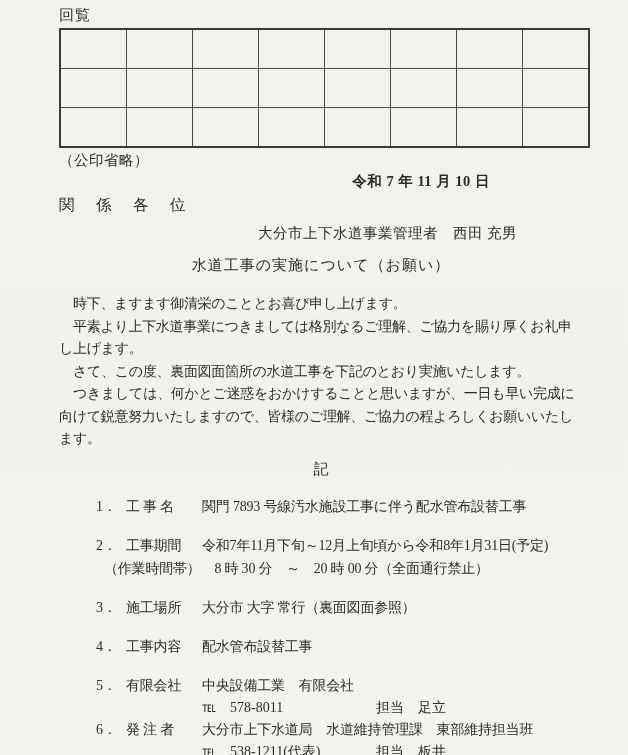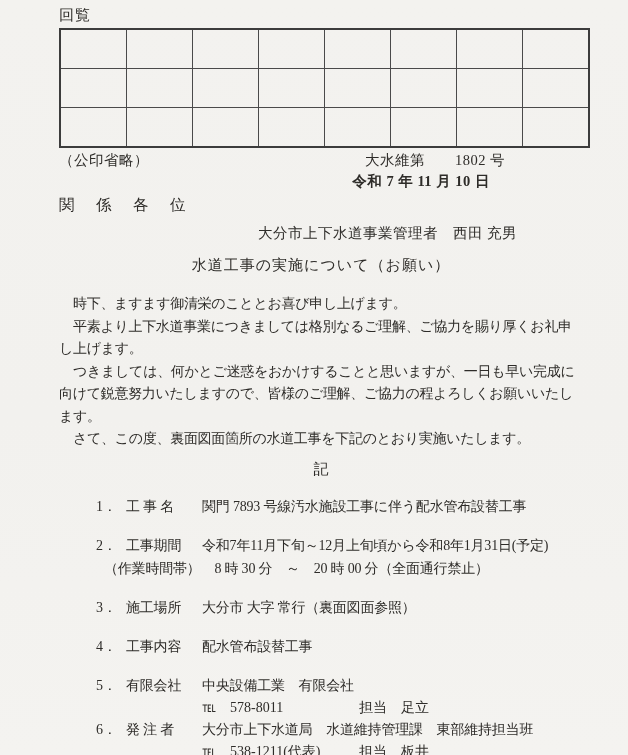--- a/index.html
+++ b/index.html
@@ -24,21 +24,21 @@
   .doc-title{text-align:center;font-size:15px;margin-top:13px;letter-spacing:1px;}
   .body-text{margin-top:18px;font-size:14px;line-height:22.5px;font-family:Liberation Mono, monospace;}
   .body-text p{margin:0;text-indent:1em;letter-spacing:-0.3px;}
   .record-label{text-align:center;font-size:15px;margin-top:9px;}
   .items{font-size:14px;}
   .item{display:flex;padding-left:37px;margin-top:17px;line-height:22px;letter-spacing:-0.2px;}
   .item-num{width:30px;flex:none;}
   .item-label{width:76px;flex:none;}
   .item-value{flex:1;white-space:nowrap;}
   .item-sub{padding-left:45px;line-height:22px;margin-top:1px;letter-spacing:-0.2px;}
-  .tel-row{display:flex;padding-left:143px;line-height:22px;}
+  .tel-row{display:flex;padding-left:143px;line-height:22px;gap:17px;}
   .tel{width:157px;flex:none;}
 </style>
 </head>
 <body>
 
 <div class="page">
 
   <div class="kairan">回覧</div>
 
   <table class="grid">
@@ -71,36 +71,35 @@
           <td></td>
           <td></td>
           <td></td>
           <td></td>
         </tr>
       </tbody>
   </table>
 
   <div class="meta-row">
     <span class="seal-note">（公印省略）</span>
-    <span class="doc-number">大水維第　　1802 号</span>
   </div>
 
   <div class="date-line">令和 7 年 11 月 10 日</div>
 
   <div class="addressee">関　係　各　位</div>
 
   <div class="sender">大分市上下水道事業管理者　西田 充男</div>
 
   <div class="doc-title">水道工事の実施について（お願い）</div>
 
   <div class="body-text">
     <p>時下、ますます御清栄のこととお喜び申し上げます。</p>
     <p>平素より上下水道事業につきましては格別なるご理解、ご協力を賜り厚くお礼申し上げます。</p>
+    <p>さて、この度、裏面図面箇所の水道工事を下記のとおり実施いたします。</p>
     <p>つきましては、何かとご迷惑をおかけすることと思いますが、一日も早い完成に向けて鋭意努力いたしますので、皆様のご理解、ご協力の程よろしくお願いいたします。</p>
-    <p>さて、この度、裏面図面箇所の水道工事を下記のとおり実施いたします。</p>
   </div>
 
   <div class="record-label">記</div>
 
   <div class="items">
 
     <div class="item">
       <span class="item-num">1．</span>
       <span class="item-label">工 事 名</span>
       <span class="item-value">関門 7893 号線汚水施設工事に伴う配水管布設替工事</span>

